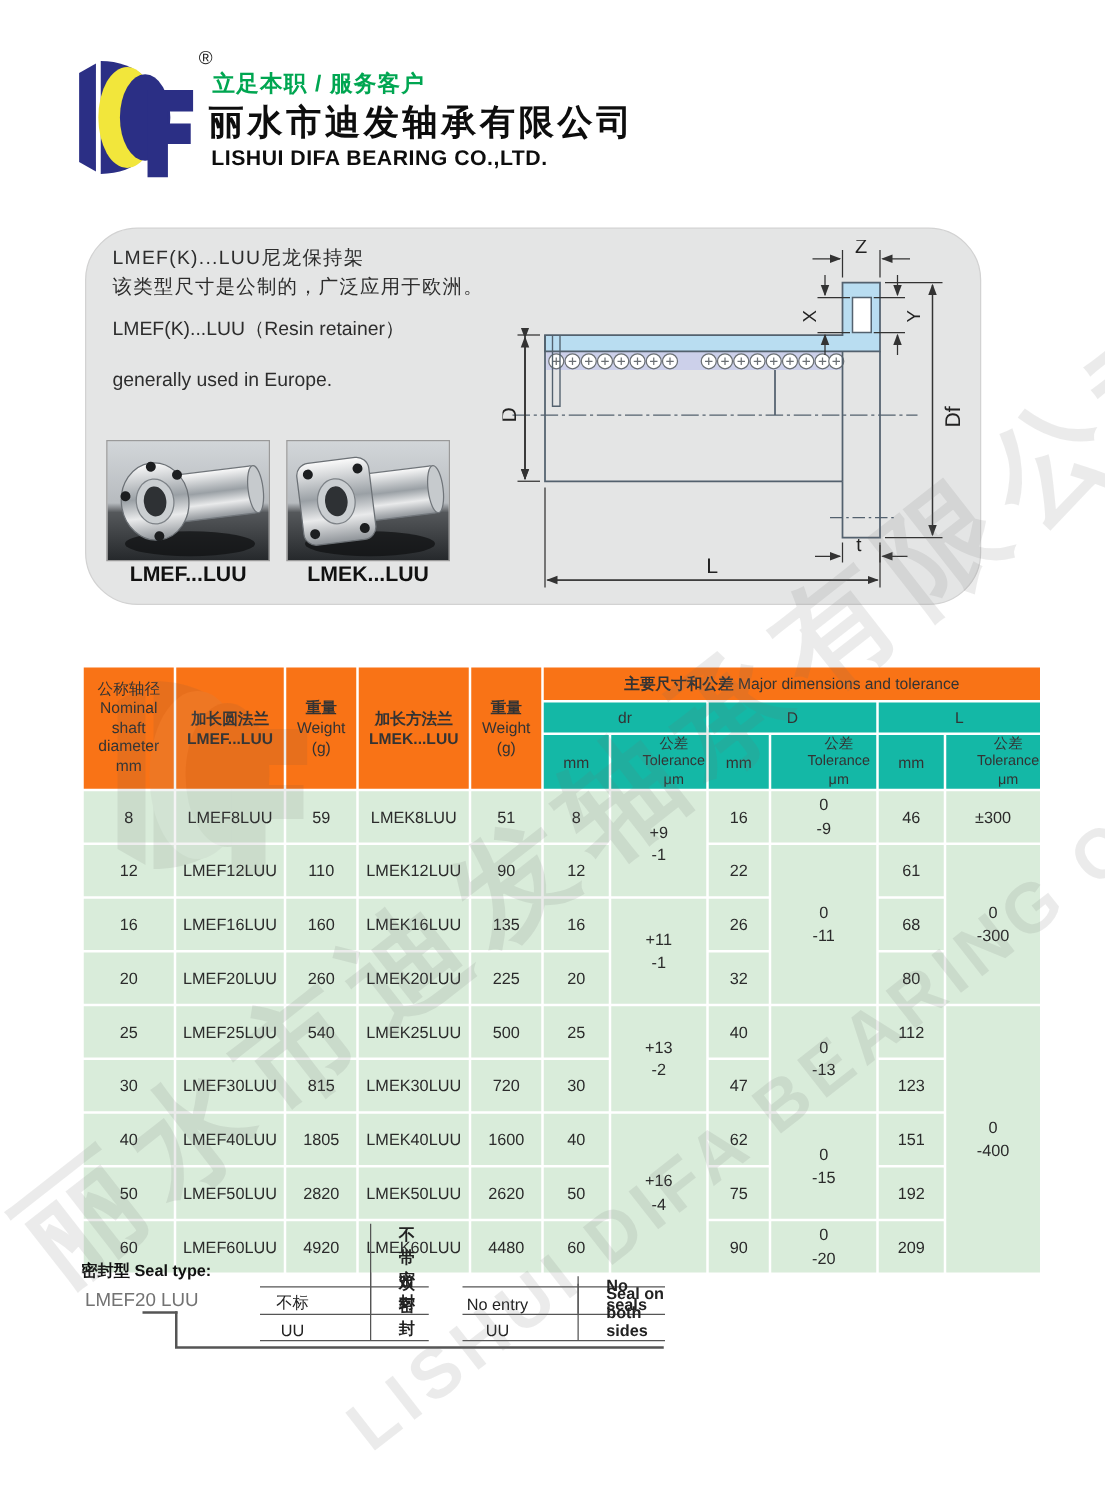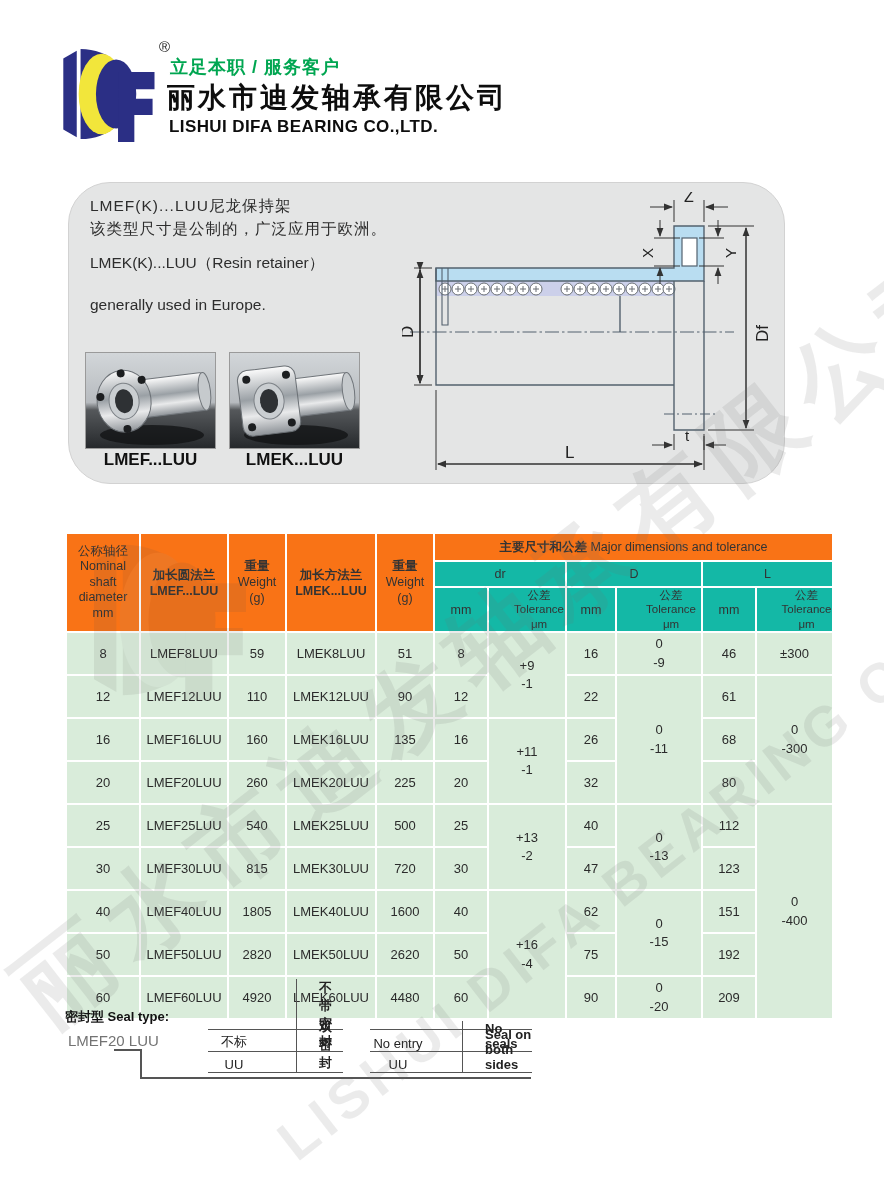--- a/index.html
+++ b/index.html
@@ -63,21 +63,21 @@
     <polygon points="62,27 100,27 100,45 79,45 79,55 98,55 98,72 79,72 79,100 62,100" fill="#2b2f85"></polygon>
   </svg>
   <div class="abs reg-mark">®</div>
   <div class="abs slogan">立足本职 / 服务客户</div>
   <div class="abs company-cn">丽水市迪发轴承有限公司</div>
   <div class="abs company-en">LISHUI DIFA BEARING CO.,LTD.</div>
 
   <div class="abs panel"></div>
   <div class="abs info-line cn" style="top:196px;">LMEF(K)...LUU尼龙保持架</div>
   <div class="abs info-line cn" style="top:219px;">该类型尺寸是公制的，广泛应用于欧洲。</div>
-  <div class="abs info-line" style="top:253px;">LMEK(K)...LUU（Resin retainer）</div>
+  <div class="abs info-line" style="top:253px;">LMEF(K)...LUU（Resin retainer）</div>
   <div class="abs info-line" style="top:296px;">generally used in Europe.</div>
 
   <div class="abs photo" style="left:85px; top:352px;">
     <svg width="129" height="95" viewBox="0 0 129 95">
       <defs>
         <linearGradient id="met1" x1="0" y1="0" x2="0" y2="1">
           <stop offset="0" stop-color="#fbfbfb"></stop>
             <stop offset=".45" stop-color="#9aa0a5"></stop>
           <stop offset=".7" stop-color="#e9eaeb"></stop>
             <stop offset="1" stop-color="#8e9398"></stop>

